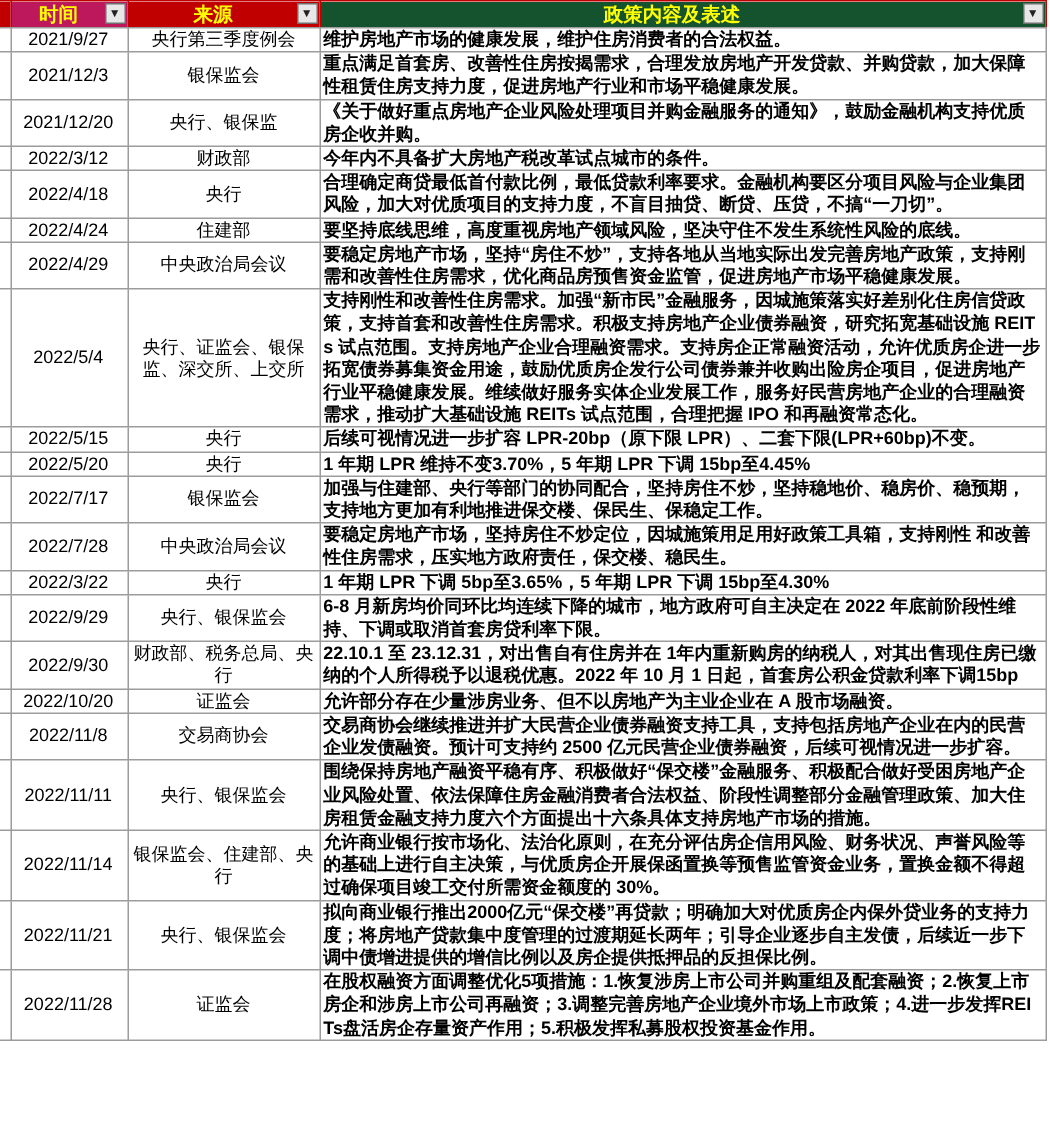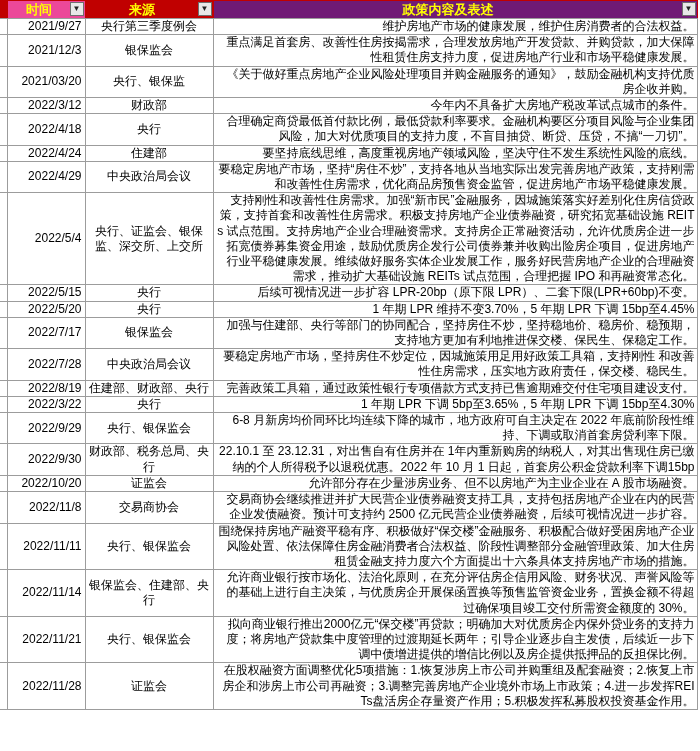--- a/index.html
+++ b/index.html
@@ -27,47 +27,47 @@
     border-color:#c00000;border-bottom-color:#9c9c9c;
     padding:0 16px 0 2px;
   }
   thead th.gutter{padding:0;}
   .filter-btn{
     position:absolute;right:1px;top:1px;width:14px;height:14px;
     background:#e8e8e8;border:1px solid #6f6f6f;box-sizing:border-box;
     color:#222;font-size:8px;line-height:12px;text-align:center;
     cursor:pointer;user-select:none;
   }
-  td.date-cell{text-align:right;white-space:nowrap;padding-right:3px;margin-top:47px;}
+  td.date-cell{text-align:center;white-space:nowrap;padding-right:3px;margin-top:47px;}
   td.source-cell{text-align:center;word-break:break-all;}
-  td.content-cell{text-align:right;word-break:break-all;}
+  td.content-cell{text-align:left;word-break:break-all;font-weight:bold;}
   td.gutter-cell{background:#fff;}
 </style>
 </head>
 <body>
 
 <table>
   <colgroup>
     <col class="c-gutter">
       <col class="c-date">
       <col class="c-source">
       <col class="c-content">
   </colgroup>
   <thead>
     <tr>
       <th class="gutter" style="background: rgb(192, 0, 0); color: rgb(255, 255, 0);"></th>
-      <th style="background: #ec4899; color: rgb(255, 255, 0);">
+      <th style="background: #be185d; color: rgb(255, 255, 0);">
         <span>时间</span>
         <span class="filter-btn">▼</span>
       </th>
       <th style="background: rgb(192, 0, 0); color: rgb(255, 255, 0);">
         <span>来源</span>
         <span class="filter-btn">▼</span>
       </th>
-      <th style="background: #701a75; color: rgb(255, 255, 0);">
+      <th style="background: #14532d; color: rgb(255, 255, 0);">
         <span>政策内容及表述</span>
         <span class="filter-btn">▼</span>
       </th>
     </tr>
   </thead>
   <tbody id="table-body">
   <tr>
     <td class="gutter-cell"></td>
     <td class="date-cell">2021/9/27</td>
     <td class="source-cell">央行第三季度例会</td>
@@ -77,21 +77,21 @@
   <tr>
     <td class="gutter-cell"></td>
     <td class="date-cell">2021/12/3</td>
     <td class="source-cell">银保监会</td>
     <td class="content-cell">重点满足首套房、改善性住房按揭需求，合理发放房地产开发贷款、并购贷款，加大保障性租赁住房支持力度，促进房地产行业和市场平稳健康发展。</td>
   </tr>
 
 
   <tr>
     <td class="gutter-cell"></td>
-    <td class="date-cell">2021/03/20</td>
+    <td class="date-cell">2021/12/20</td>
     <td class="source-cell">央行、银保监</td>
     <td class="content-cell">《关于做好重点房地产企业风险处理项目并购金融服务的通知》，鼓励金融机构支持优质房企收并购。</td>
   </tr>
 
 
   <tr>
     <td class="gutter-cell"></td>
     <td class="date-cell">2022/3/12</td>
     <td class="source-cell">财政部</td>
     <td class="content-cell">今年内不具备扩大房地产税改革试点城市的条件。</td>
@@ -146,26 +146,20 @@
     <td class="content-cell">加强与住建部、央行等部门的协同配合，坚持房住不炒，坚持稳地价、稳房价、稳预期，支持地方更加有利地推进保交楼、保民生、保稳定工作。</td>
   </tr>
 
   <tr>
     <td class="gutter-cell"></td>
     <td class="date-cell">2022/7/28</td>
     <td class="source-cell">中央政治局会议</td>
     <td class="content-cell">要稳定房地产市场，坚持房住不炒定位，因城施策用足用好政策工具箱，支持刚性 和改善性住房需求，压实地方政府责任，保交楼、稳民生。</td>
   </tr>
 
-  <tr>
-    <td class="gutter-cell"></td>
-    <td class="date-cell">2022/8/19</td>
-    <td class="source-cell">住建部、财政部、央行</td>
-    <td class="content-cell">完善政策工具箱，通过政策性银行专项借款方式支持已售逾期难交付住宅项目建设支付。</td>
-  </tr>
 
   <tr>
     <td class="gutter-cell"></td>
     <td class="date-cell">2022/3/22</td>
     <td class="source-cell">央行</td>
     <td class="content-cell">1 年期 LPR 下调 5bp至3.65%，5 年期 LPR 下调 15bp至4.30%</td>
   </tr>
 
   <tr>
     <td class="gutter-cell"></td>

